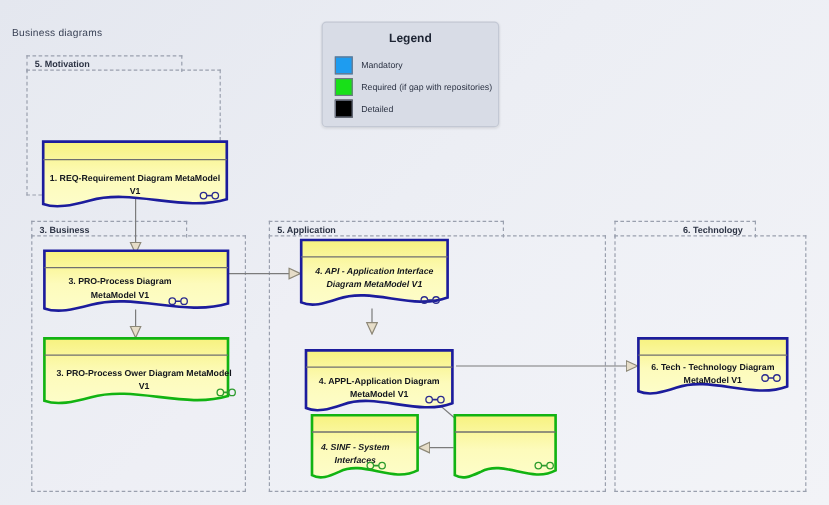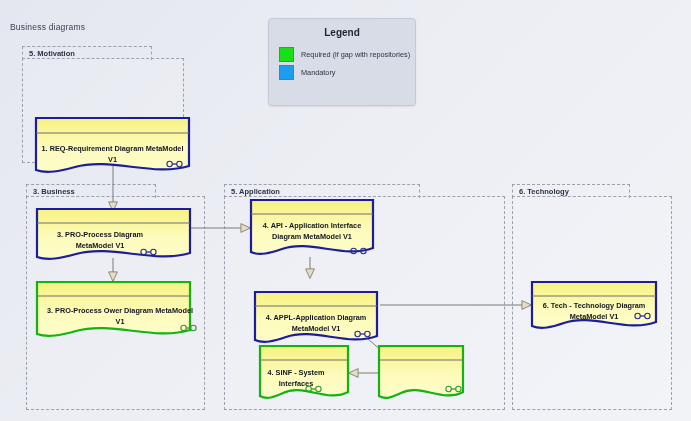--- a/index.html
+++ b/index.html
@@ -123,21 +123,21 @@
 
   <div class="abs group" style="left:26px;top:196px;width:179px;height:214px;">
     <div class="group-label" style="width:130px;">3. Business</div>
   </div>
 
   <div class="abs group" style="left:224px;top:196px;width:281px;height:214px;">
     <div class="group-label" style="width:196px;">5. Application</div>
   </div>
 
   <div class="abs group" style="left:512px;top:196px;width:160px;height:214px;">
-    <div class="group-label" style="width:118px;">6. Technology</div>
+    <div class="group-label" style="width:118px;text-align:right;">6. Technology</div>
   </div>
 
   <svg class="conn" style="left:0;top:0;width:691px;height:421px;">
     <defs>
       <marker id="ah" markerWidth="11" markerHeight="11" refX="9.6" refY="5.2" orient="auto" markerUnits="userSpaceOnUse">
         <path d="M0.5,0.8 L10,5.2 L0.5,9.6 Z" fill="#e6ddc8" stroke="#8d8878" stroke-width="1"></path>
       </marker>
     </defs>
 
     <path d="M113,139 L113,211" stroke="#7b7b7b" stroke-width="1" fill="none" marker-end="url(#ah)"></path>
@@ -226,21 +226,21 @@
       <defs>
           <linearGradient id="g4" x1="0" y1="0" x2="0" y2="1">
         <stop offset="0%" stop-color="#f7f27f"></stop>
             <stop offset="55%" stop-color="#fdfbbb"></stop>
             <stop offset="100%" stop-color="#fdfdc9"></stop>
       </linearGradient>
         </defs>
       <path d="M1,1 L123,1 L123,49 C94,60 60,40 32,50 C20,54 10,57 1,53 Z" fill="url(#g4)" stroke="#1c1c9c" stroke-width="2.2"></path>
       <line x1="1" y1="15" x2="123" y2="15" stroke="#6f6f6f" stroke-width="1.1"></line>
     </svg>
-    <div class="label" style="top:21px;transform:none;">4. API - Application Interface Diagram MetaModel V1</div>
+    <div class="label" style="top:21px;transform:none;font-style:italic;">4. API - Application Interface Diagram MetaModel V1</div>
     <div class="ico" style="top:42px;">
       <svg width="17" height="8" viewBox="0 0 17 8">
         <circle cx="3.6" cy="4" r="2.7" fill="none" stroke="#2b2b8f" stroke-width="1.1"></circle>
         <circle cx="13.4" cy="4" r="2.7" fill="none" stroke="#2b2b8f" stroke-width="1.1"></circle>
         <line x1="6.3" y1="4" x2="10.7" y2="4" stroke="#2b2b8f" stroke-width="1.3"></line>
       </svg>
     </div>
   </div>
 
   <div class="artifact" style="left:254px;top:291px;width:124px;height:54px;">
@@ -258,21 +258,21 @@
     <div class="label" style="top:21px;transform:none;">4. APPL-Application Diagram MetaModel V1</div>
     <div class="ico" style="top:33px;">
       <svg width="17" height="8" viewBox="0 0 17 8">
         <circle cx="3.6" cy="4" r="2.7" fill="none" stroke="#2b2b8f" stroke-width="1.1"></circle>
         <circle cx="13.4" cy="4" r="2.7" fill="none" stroke="#2b2b8f" stroke-width="1.1"></circle>
         <line x1="6.3" y1="4" x2="10.7" y2="4" stroke="#2b2b8f" stroke-width="1.3"></line>
       </svg>
     </div>
   </div>
 
-  <div class="artifact" style="left:259px;top:345px;width:74px;height:56px;">
+  <div class="artifact" style="left:259px;top:345px;width:74px;height:56px;font-style:italic;">
     <svg width="90" height="56" viewBox="0 0 90 56" preserveAspectRatio="none">
       <defs>
           <linearGradient id="g6" x1="0" y1="0" x2="0" y2="1">
         <stop offset="0%" stop-color="#f7f27f"></stop>
             <stop offset="55%" stop-color="#fdfbbb"></stop>
             <stop offset="100%" stop-color="#fdfdc9"></stop>
       </linearGradient>
         </defs>
       <path d="M1,1 L89,1 L89,47 C68,58 44,38 24,48 C15,52 8,55 1,51 Z" fill="url(#g6)" stroke="#12b312" stroke-width="2.2"></path>
       <line x1="1" y1="15" x2="89" y2="15" stroke="#6f6f6f" stroke-width="1.1"></line>
@@ -326,24 +326,28 @@
         <circle cx="3.6" cy="4" r="2.7" fill="none" stroke="#2b2b8f" stroke-width="1.1"></circle>
         <circle cx="13.4" cy="4" r="2.7" fill="none" stroke="#2b2b8f" stroke-width="1.1"></circle>
         <line x1="6.3" y1="4" x2="10.7" y2="4" stroke="#2b2b8f" stroke-width="1.3"></line>
       </svg>
     </div>
   </div>
 
   <div class="abs" id="legend">
     <div class="title">Legend</div>
     <div class="rows">
+      <div class="row">
+        <div class="swatch" style="background:#1e9cf0;"></div>
+        <div class="lbl">Mandatory</div>
+      </div>
       <div class="row">
         <div class="swatch" style="background:#18e018;"></div>
         <div class="lbl">Required (if gap with repositories)</div>
       </div>
       <div class="row">
-        <div class="swatch" style="background:#1e9cf0;"></div>
-        <div class="lbl">Mandatory</div>
+        <div class="swatch" style="background:#000000;"></div>
+        <div class="lbl">Detailed</div>
       </div>
     </div>
   </div>
 
 </div>
 
 </body></html>

